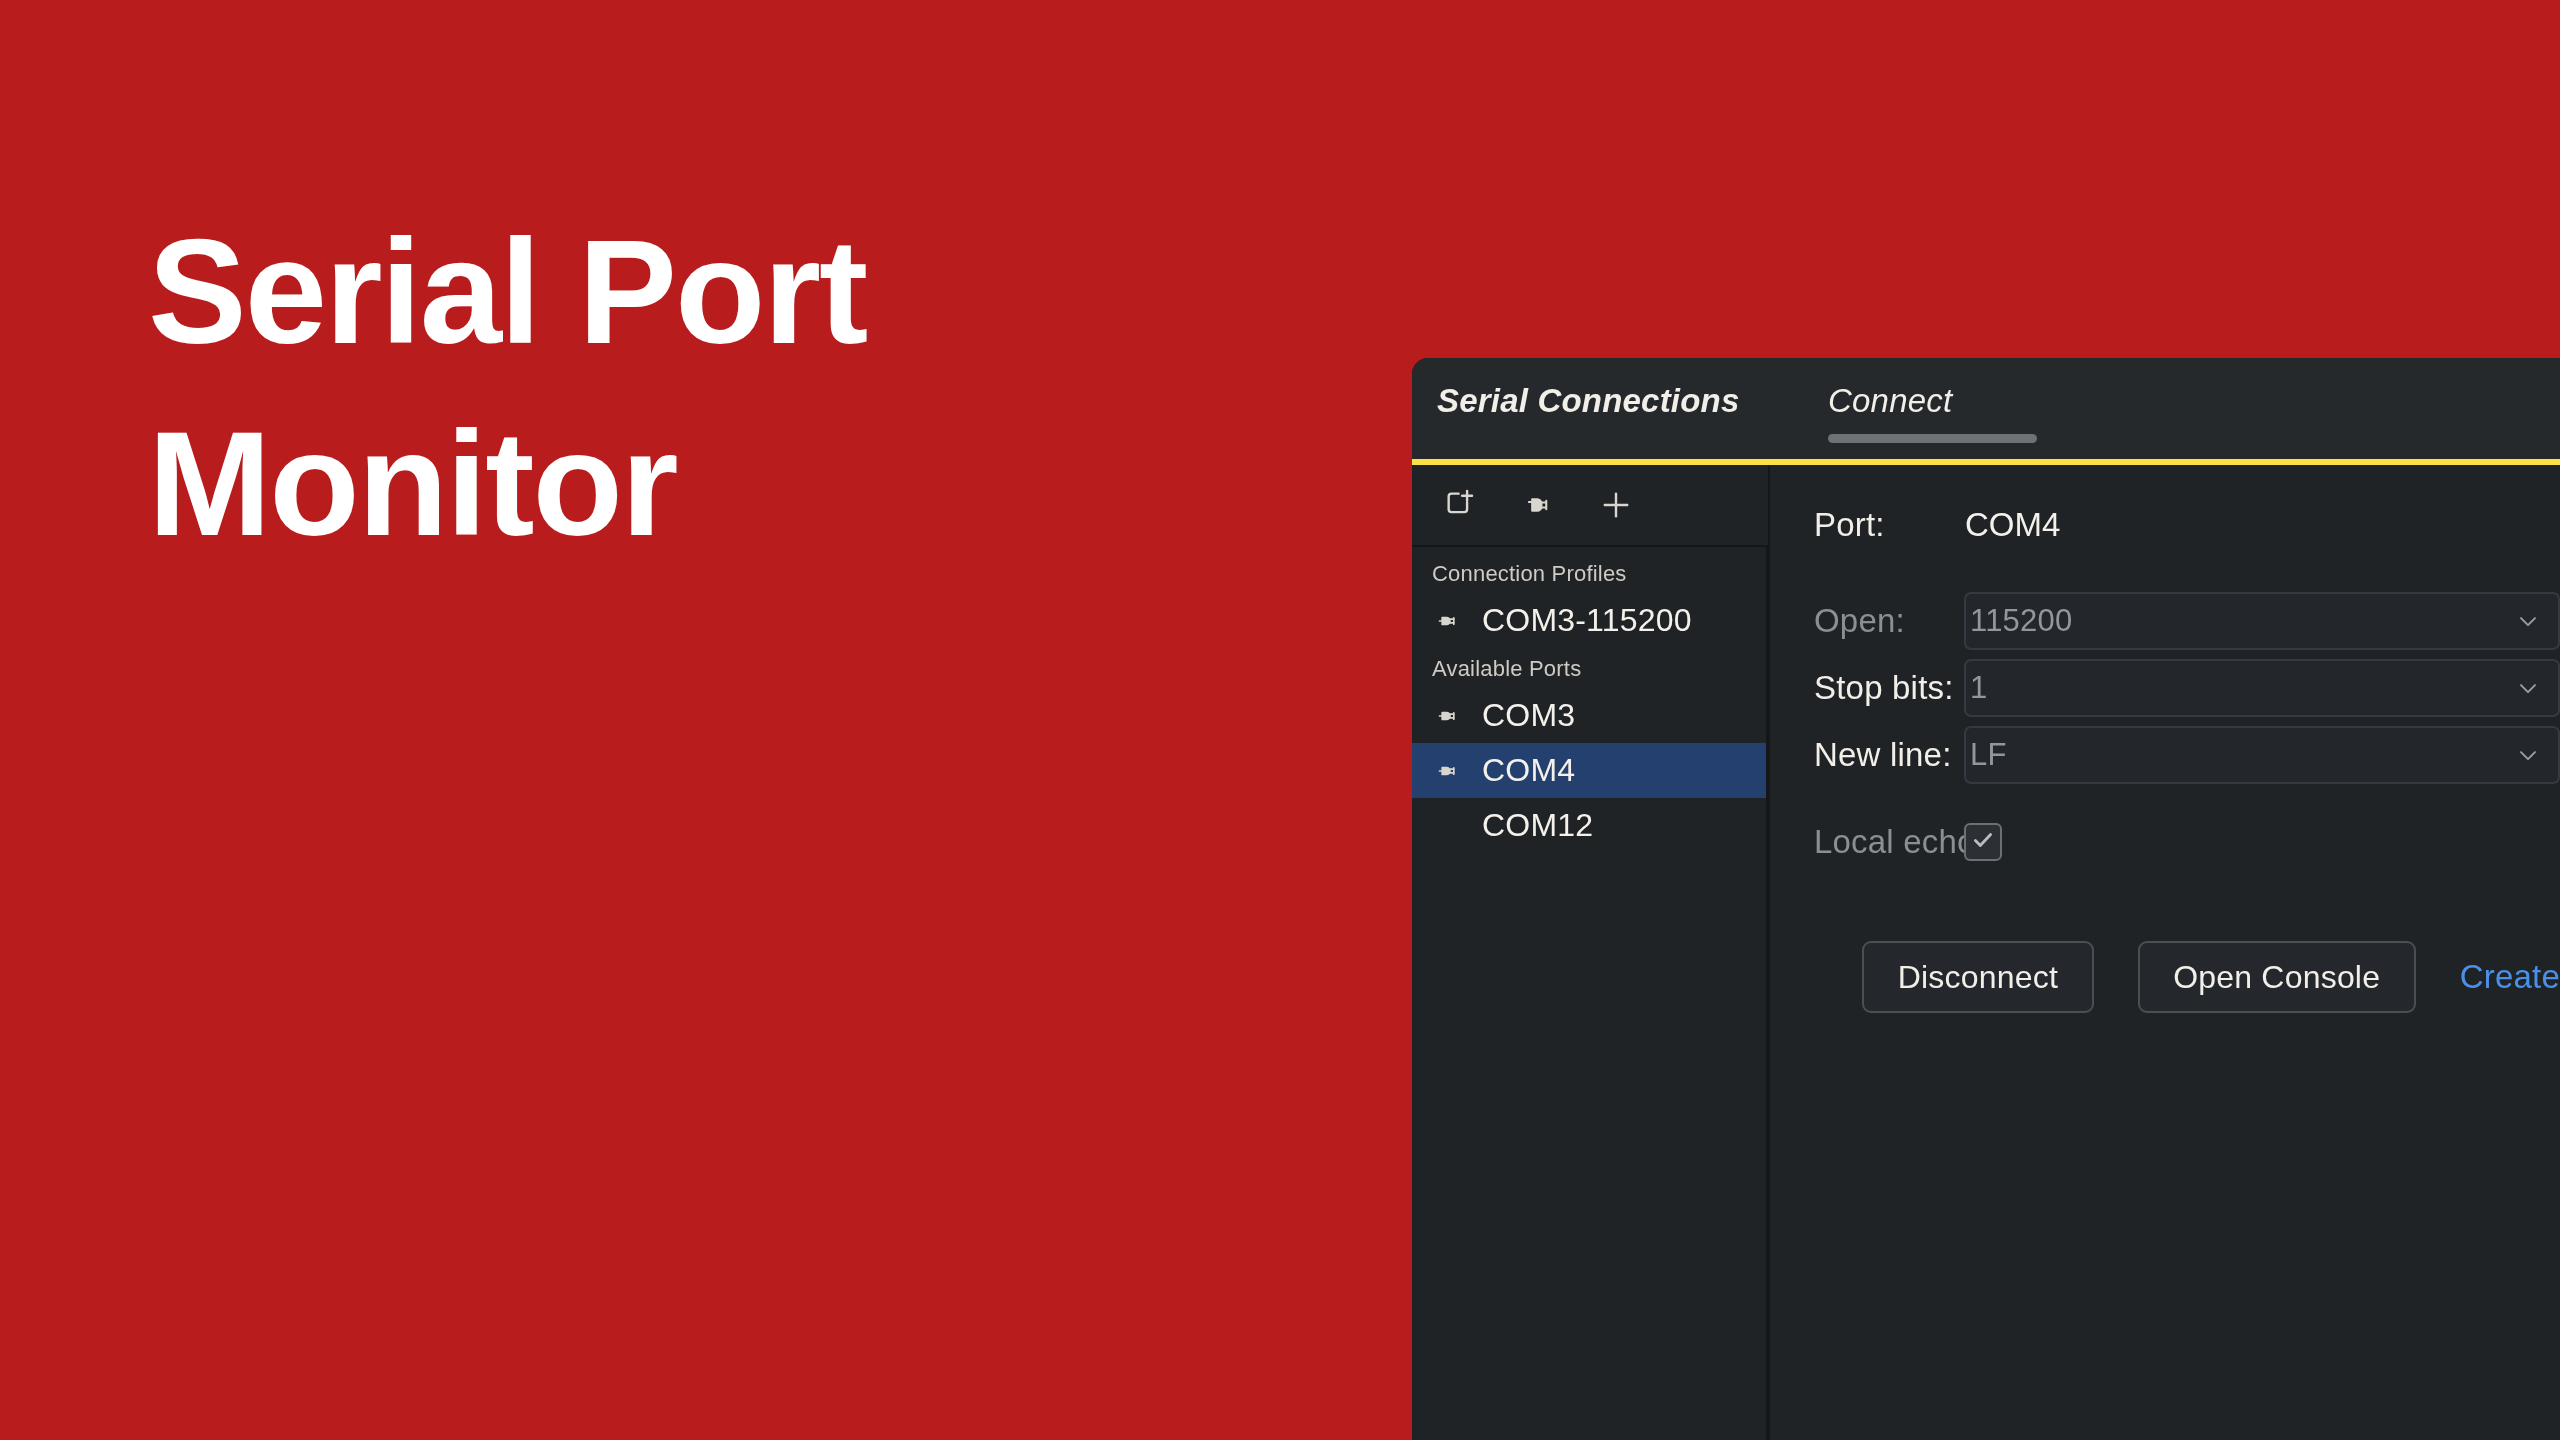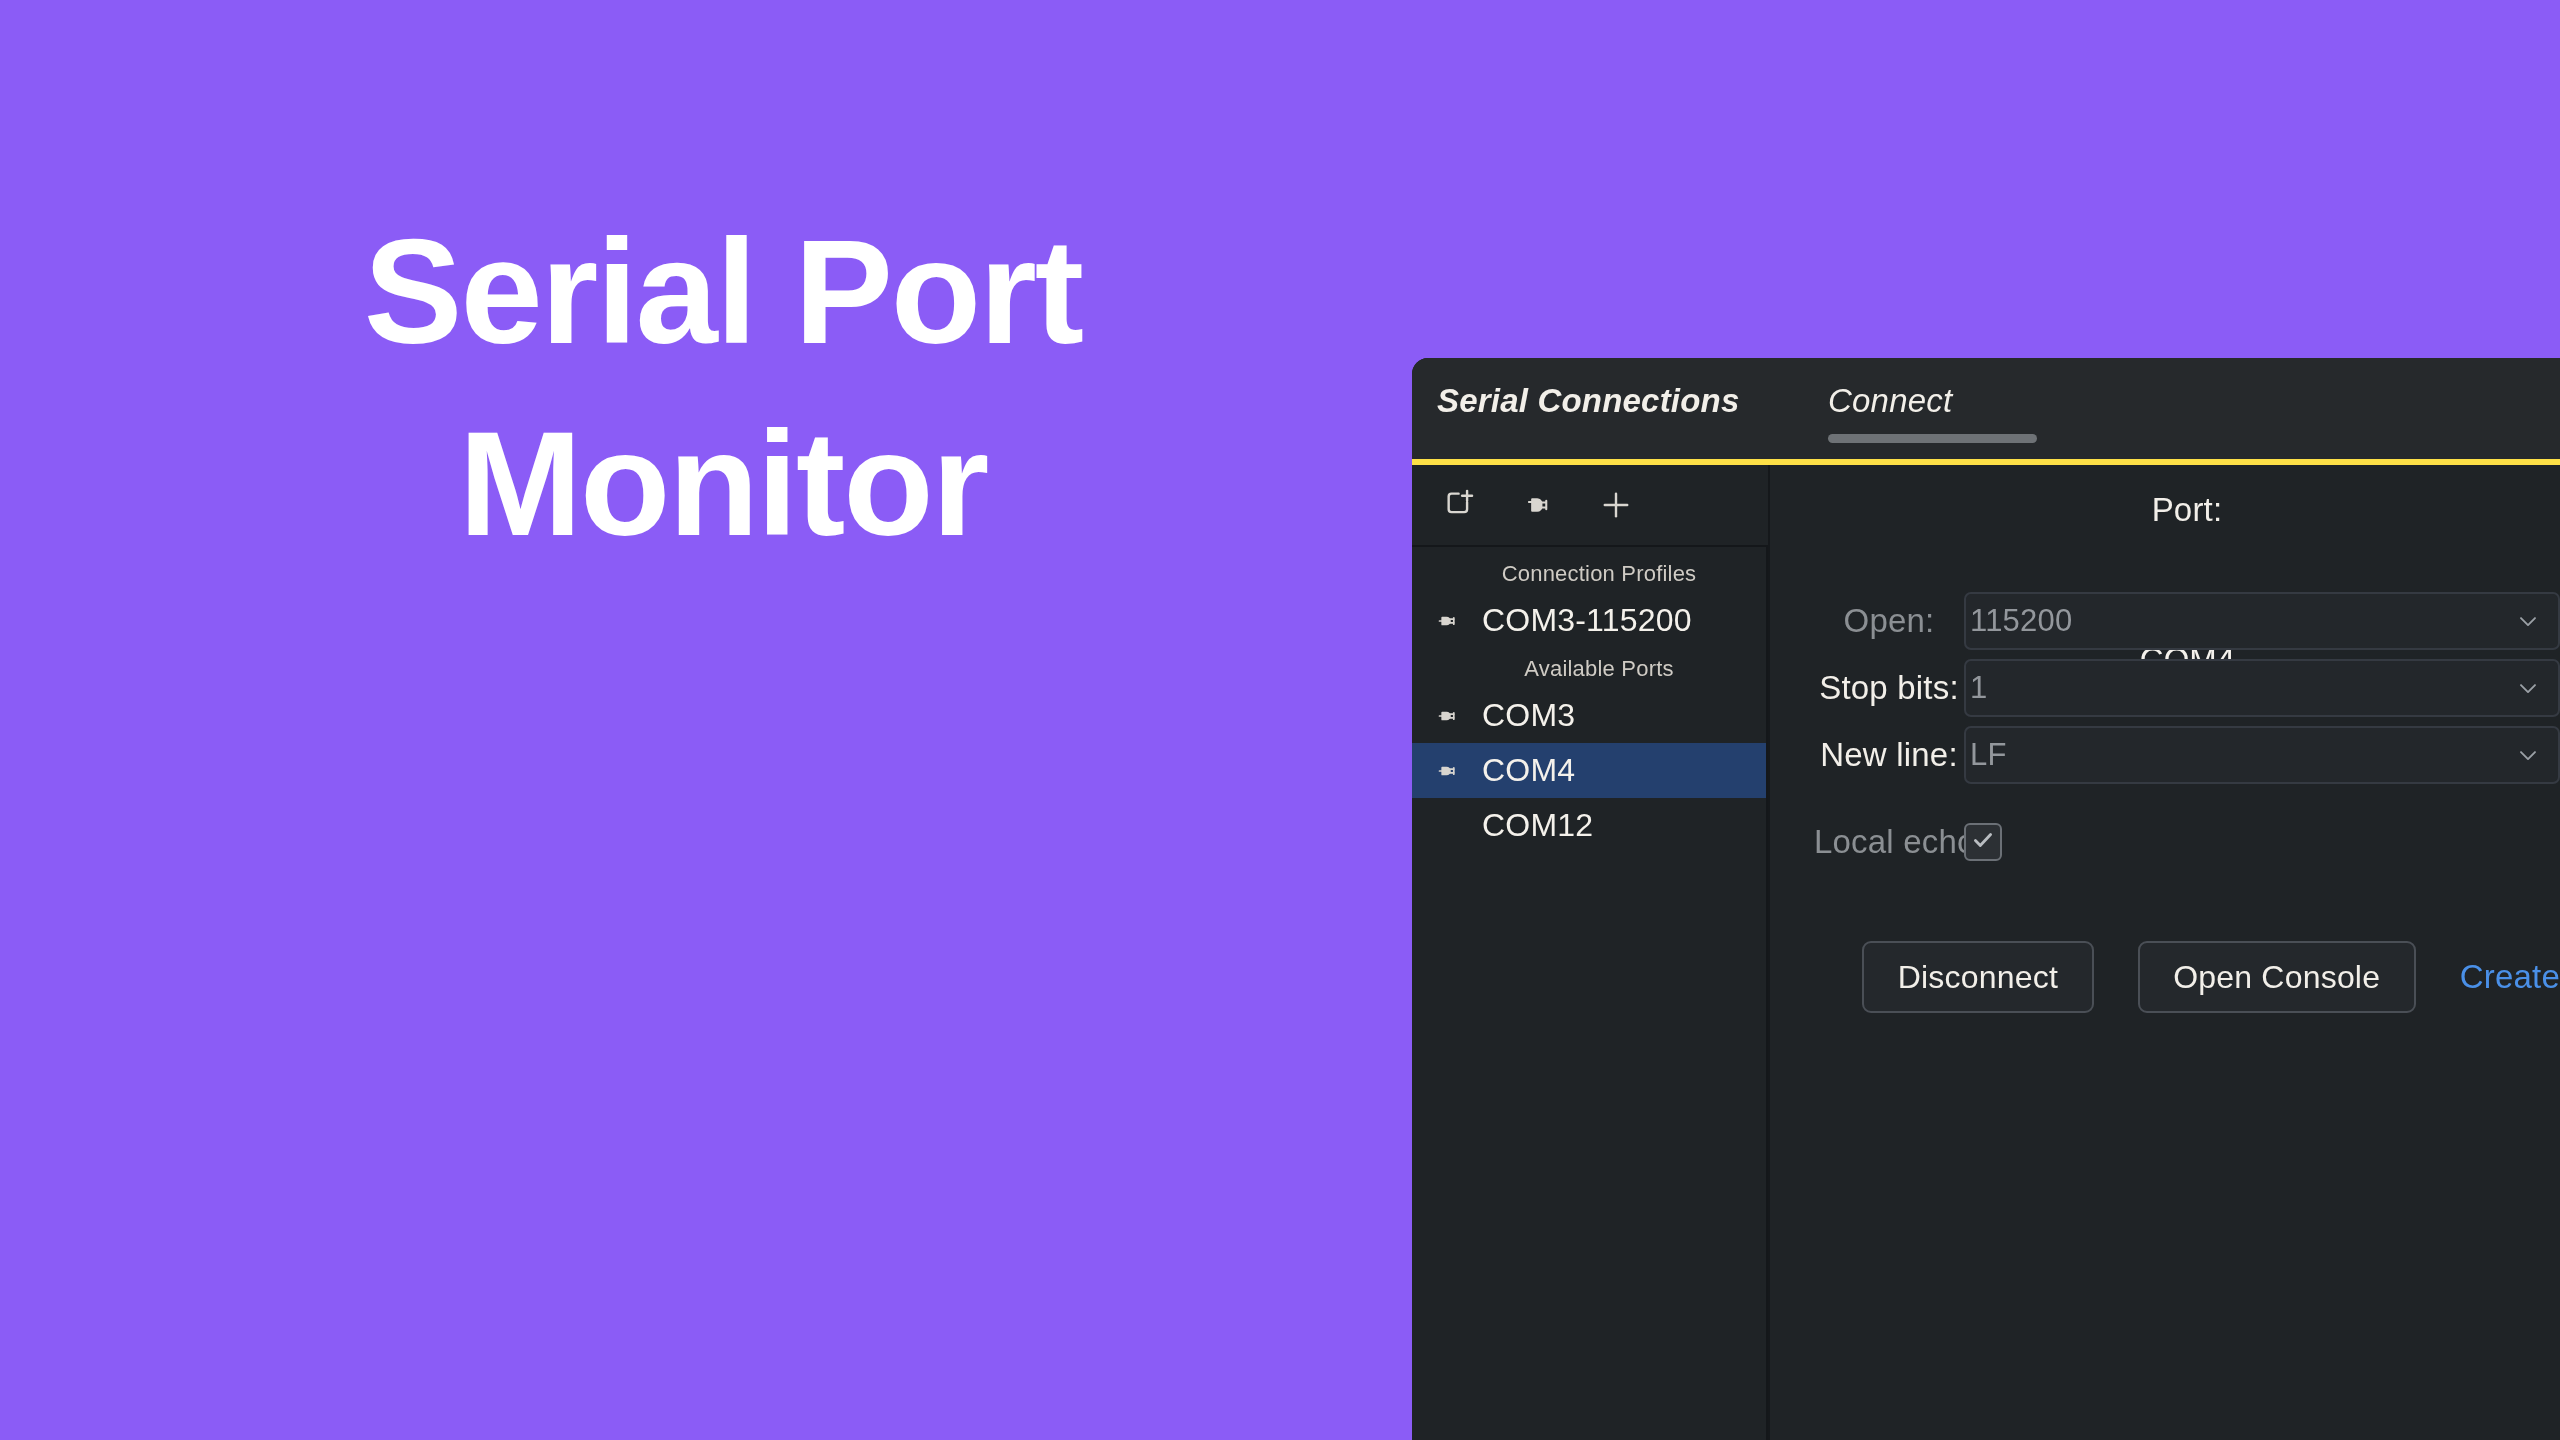--- a/index.html
+++ b/index.html
@@ -10,22 +10,21 @@
   }
   body {
     font-family: "Liberation Sans", sans-serif;
   }
 
   #screen {
     position: relative;
     width: 2560px;
     height: 1440px;
     overflow: hidden;
-    background: #8b5cf6;
-    text-align: center;
+    background: #b91c1c;
   }
 
   
   .hero-title {
     position: absolute;
     left: 148px;
     top: 196px;
     width: 1150px;
     color: #ffffff;
     font-family: "Liberation Sans", sans-serif;
@@ -185,21 +184,21 @@
     min-width: 0;
     background: #1f2326;
   }
 
   .form-row {
     display: flex;
     align-items: center;
     height: 67px;
     white-space: nowrap;
   }
-  .form-row.row-port    { margin-top: 2px; flex-direction: column; }
+  .form-row.row-port    { margin-top: 2px; }
   .form-row.row-baud    { margin-top: 29px; }
   .form-row.row-stop    { margin-top: 0px; }
   .form-row.row-newline { margin-top: 0px; }
   .form-row.row-echo    { margin-top: 27px; height: 54px; }
 
   .field-label {
     flex: 0 0 150px;
     width: 150px;
     font-size: 33px;
     color: #f2efe9;

